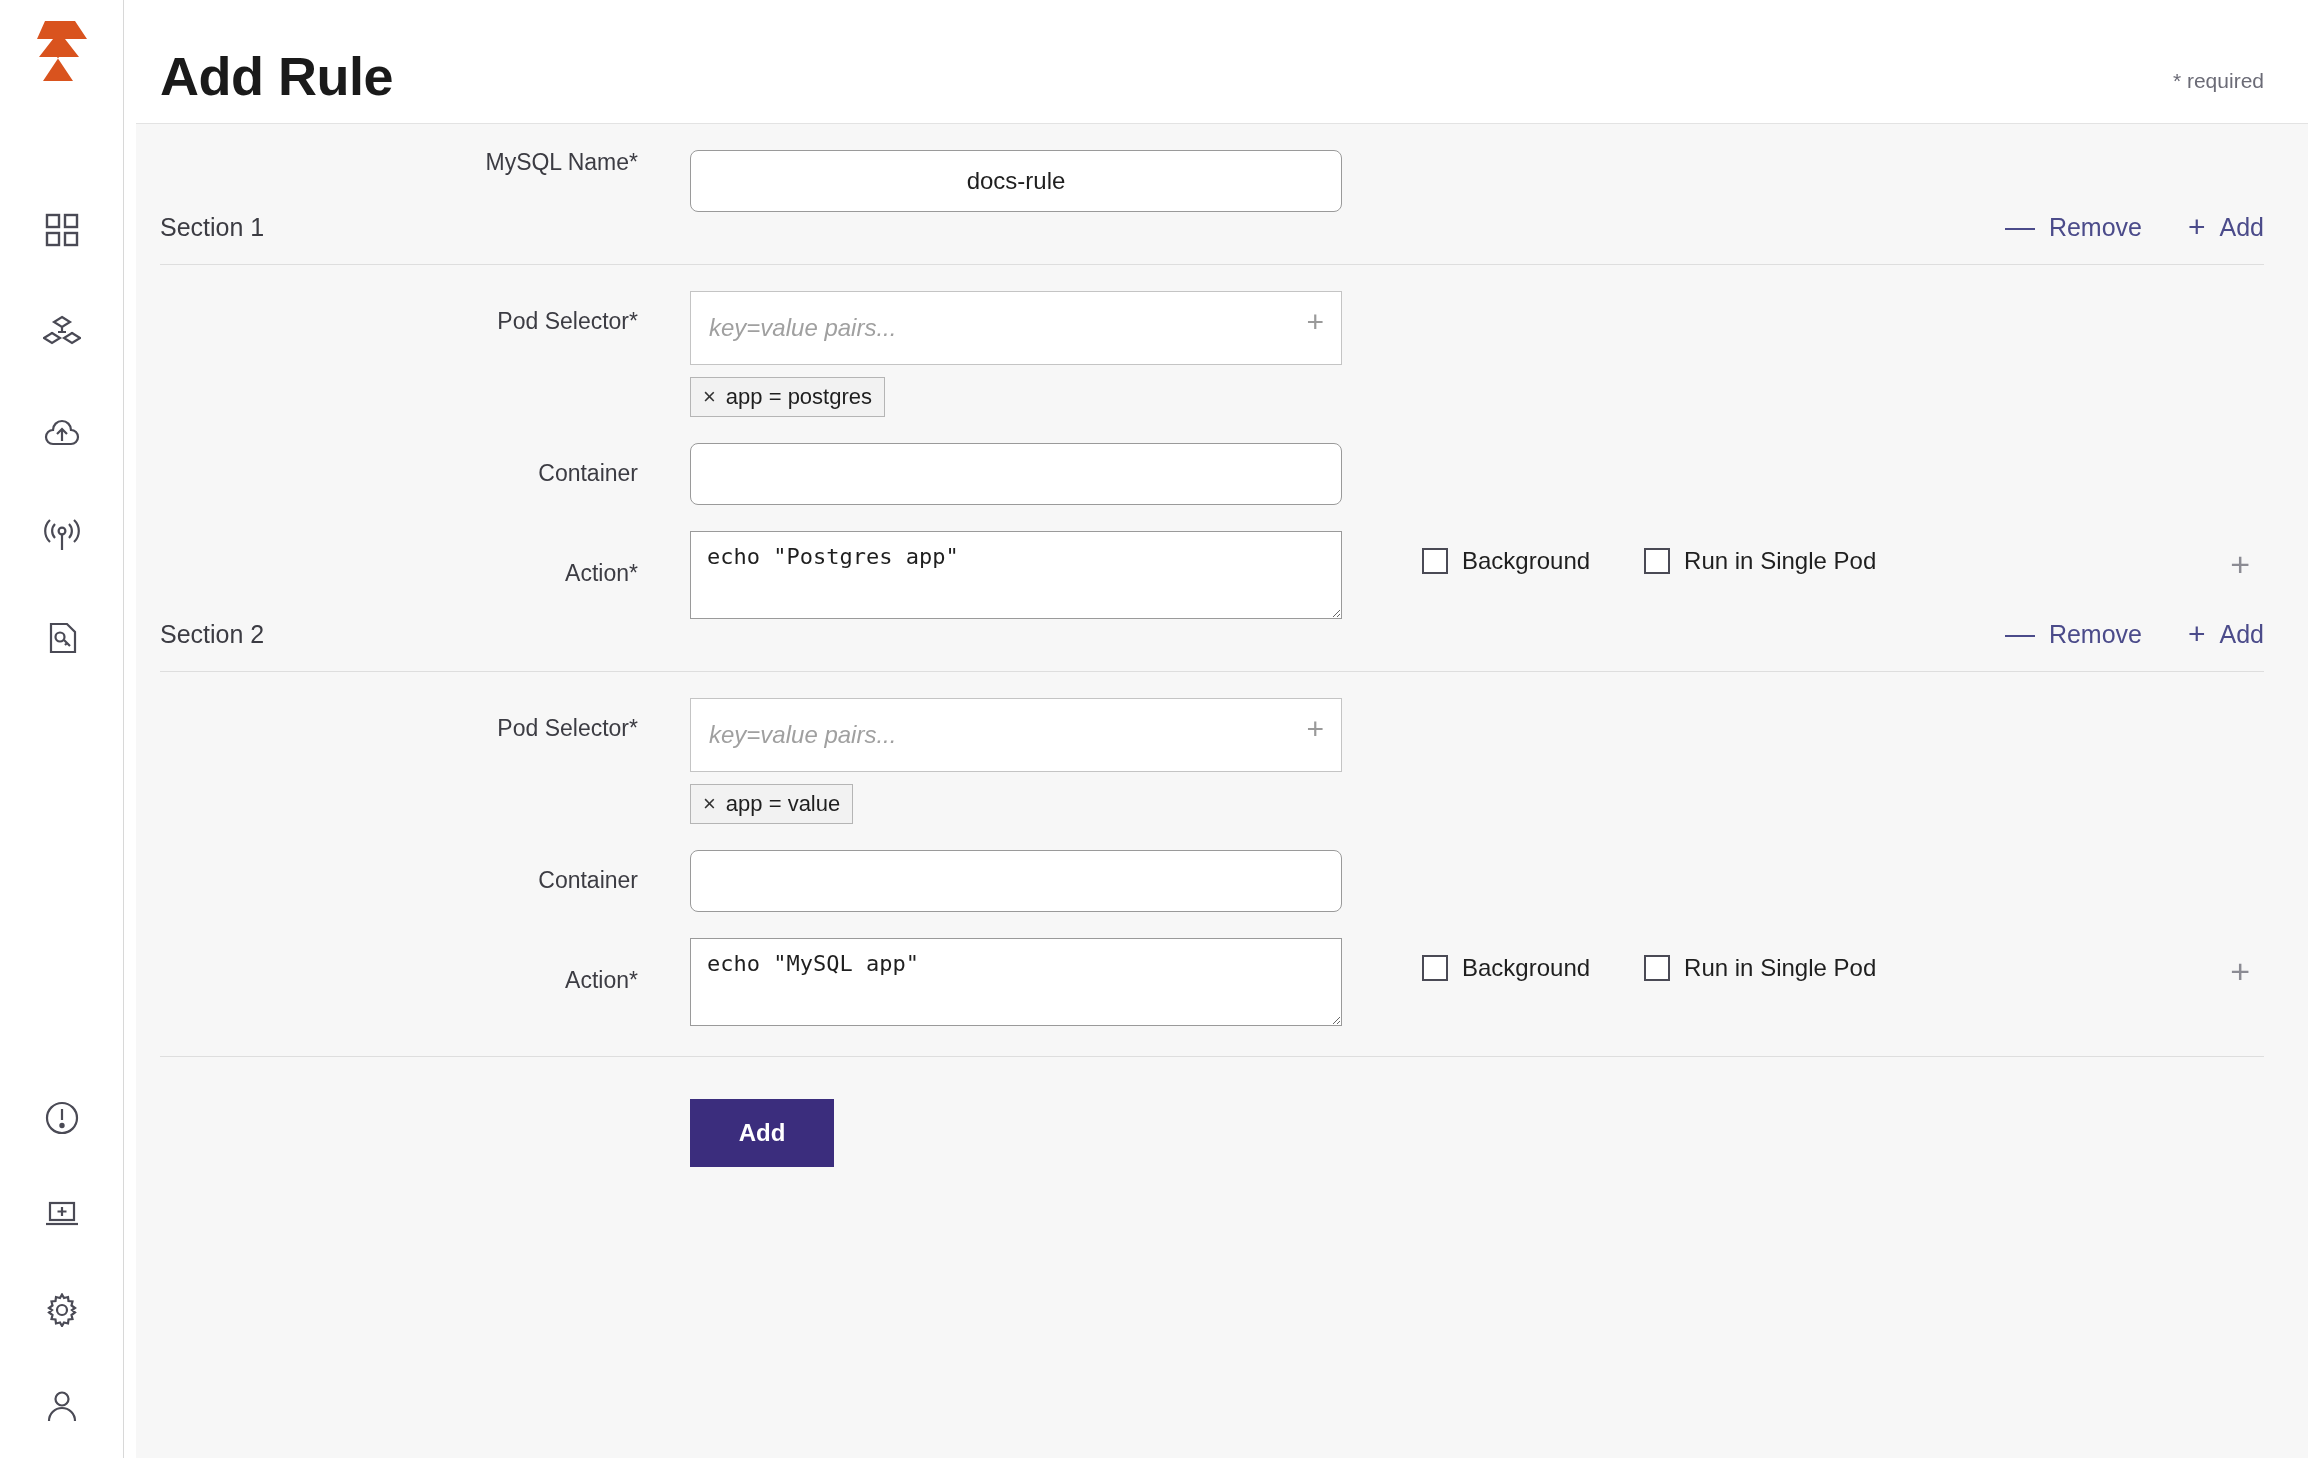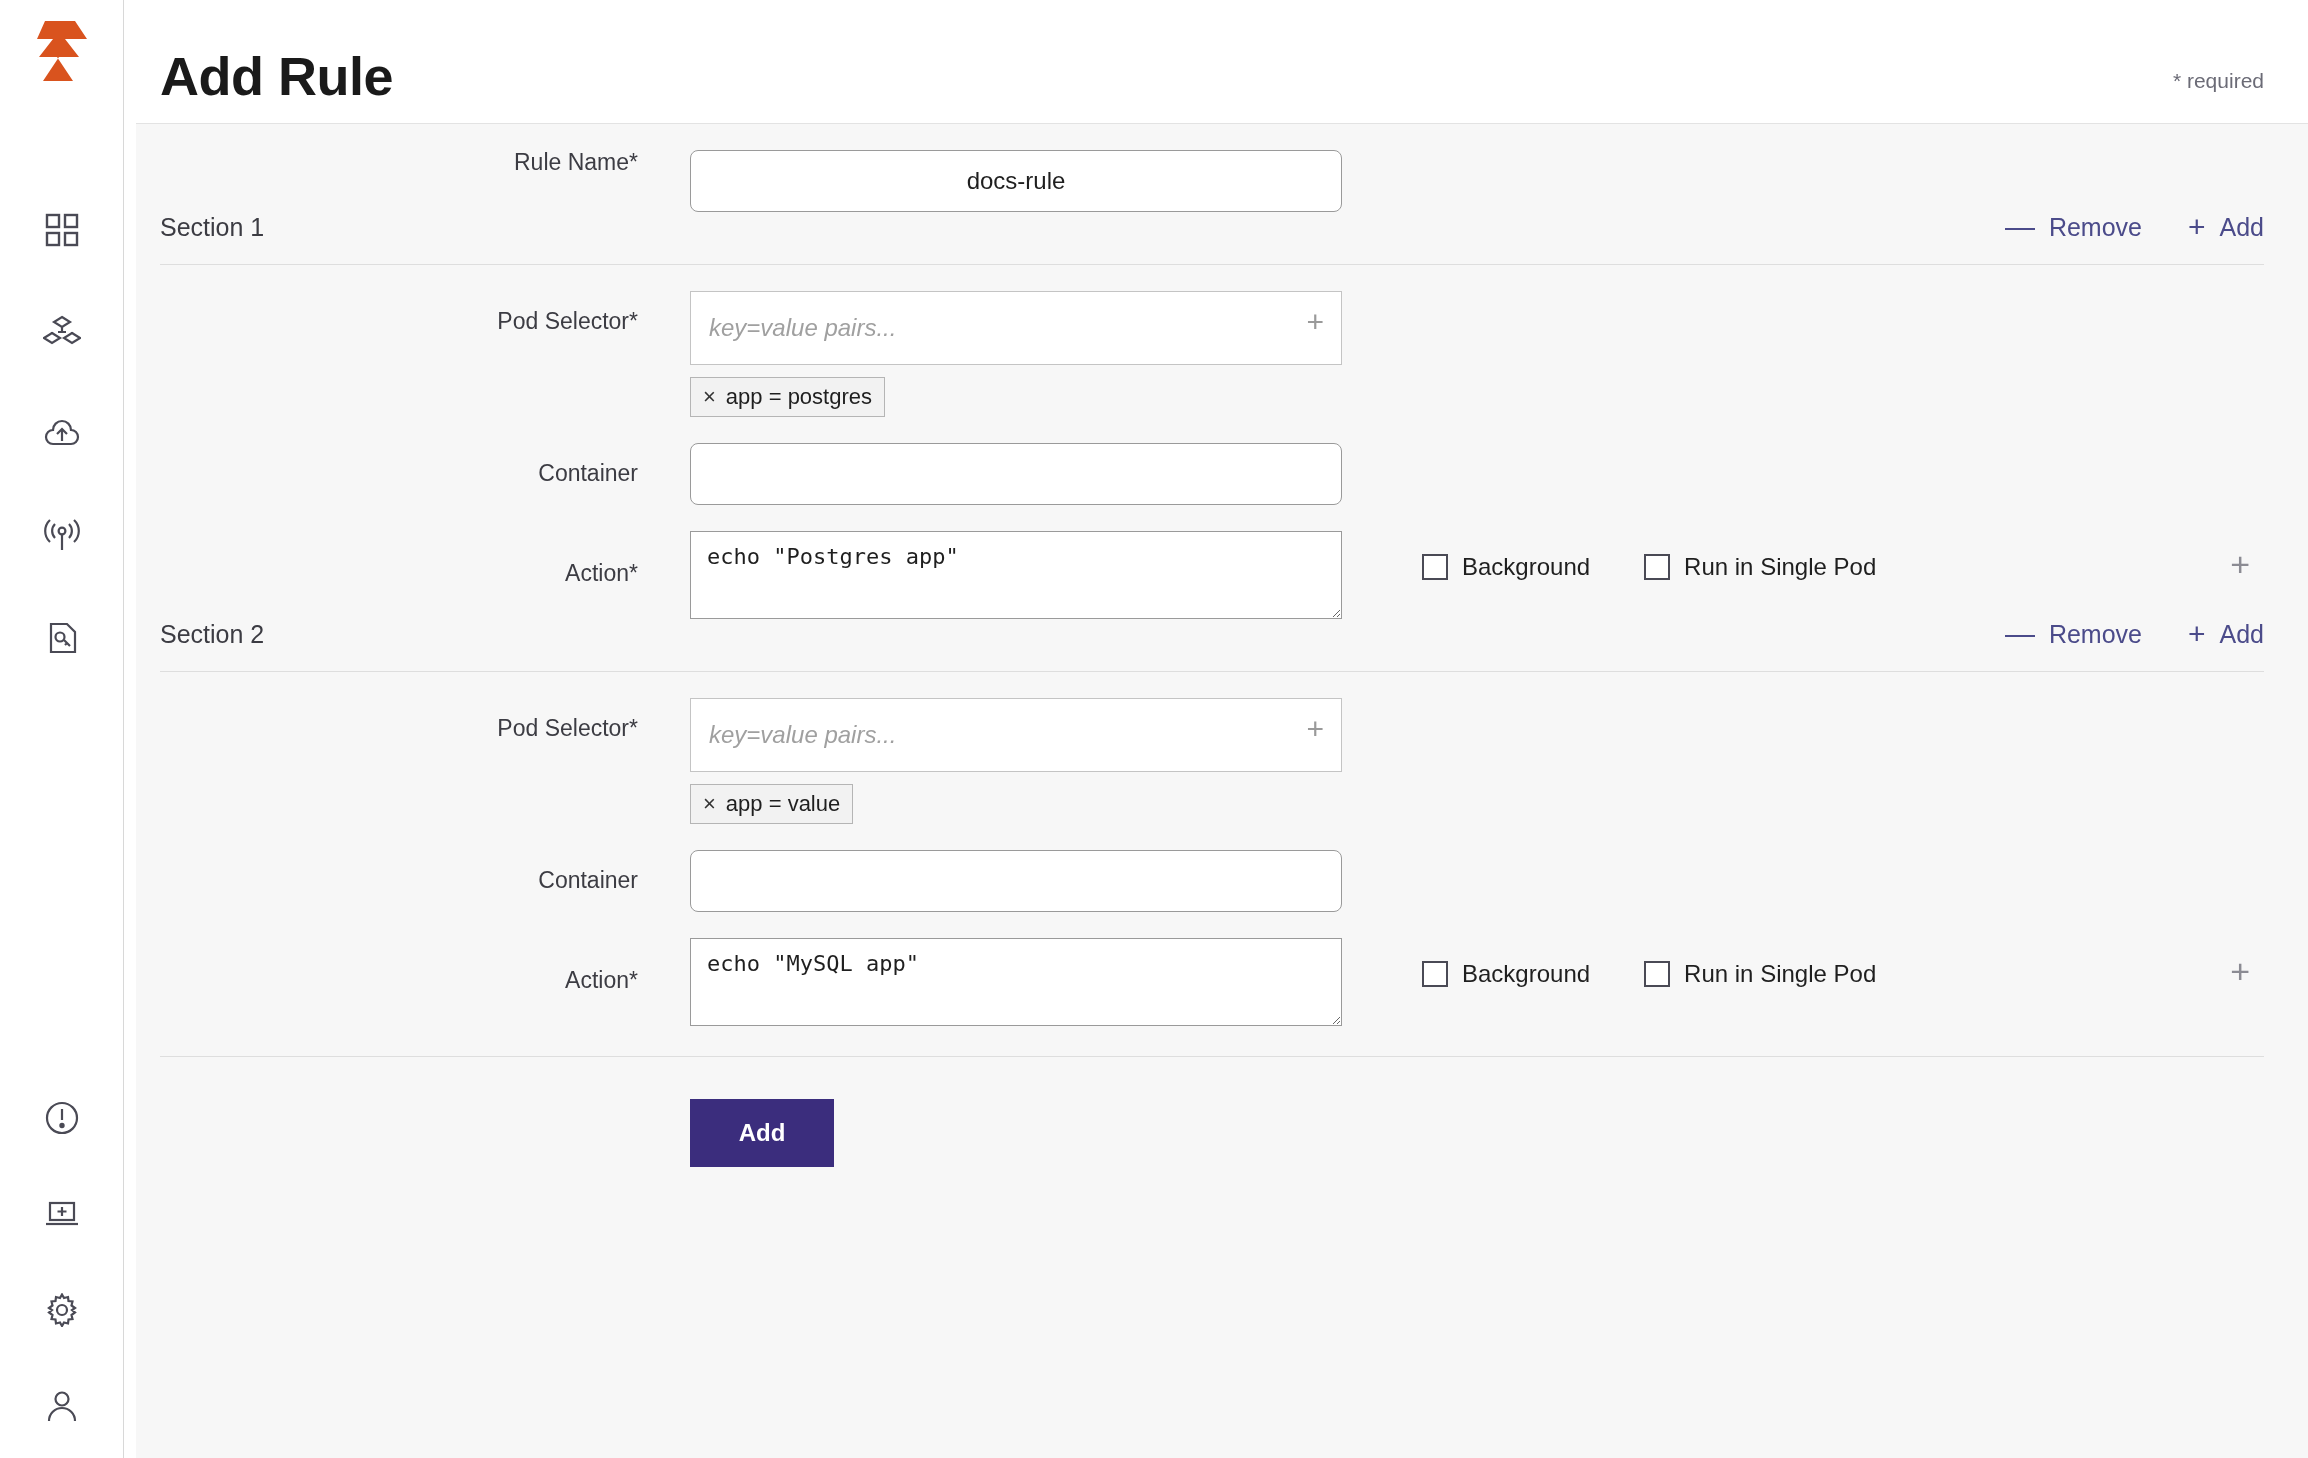--- a/index.html
+++ b/index.html
@@ -175,21 +175,21 @@
     font-family: "DejaVu Sans Mono", monospace;
     font-size: 22px;
     color: #1f1f1f;
     padding: 12px 16px;
     resize: vertical;
     line-height: 1.2;
   }
 
   .action-row-extras {
     display: flex;
-    align-items: flex-end;
+    align-items: flex-start;
     flex: 1;
     padding-left: 80px;
     padding-top: 16px;
   }
   .checkbox-group {
     display: flex;
     align-items: center;
     gap: 14px;
     margin-right: 54px;
     cursor: pointer;
@@ -369,21 +369,21 @@
       <div class="required-note">
         <span class="star">*</span>
         <span>required</span>
       </div>
     </div>
 
     <div class="form-area">
 
       <div class="row">
         <div class="row-label">
-          <span>Rule Name</span><span class="star">*</span>
+          <span>MySQL Name</span><span class="star">*</span>
         </div>
         <input class="text-input" type="text" value="docs-rule" style="">
       </div>
 
       <div class="section-header">
         <div class="section-title">Section 1</div>
         <div class="section-actions">
           <div class="section-action">
             <span class="sign">—</span>
             <span>Remove</span>

